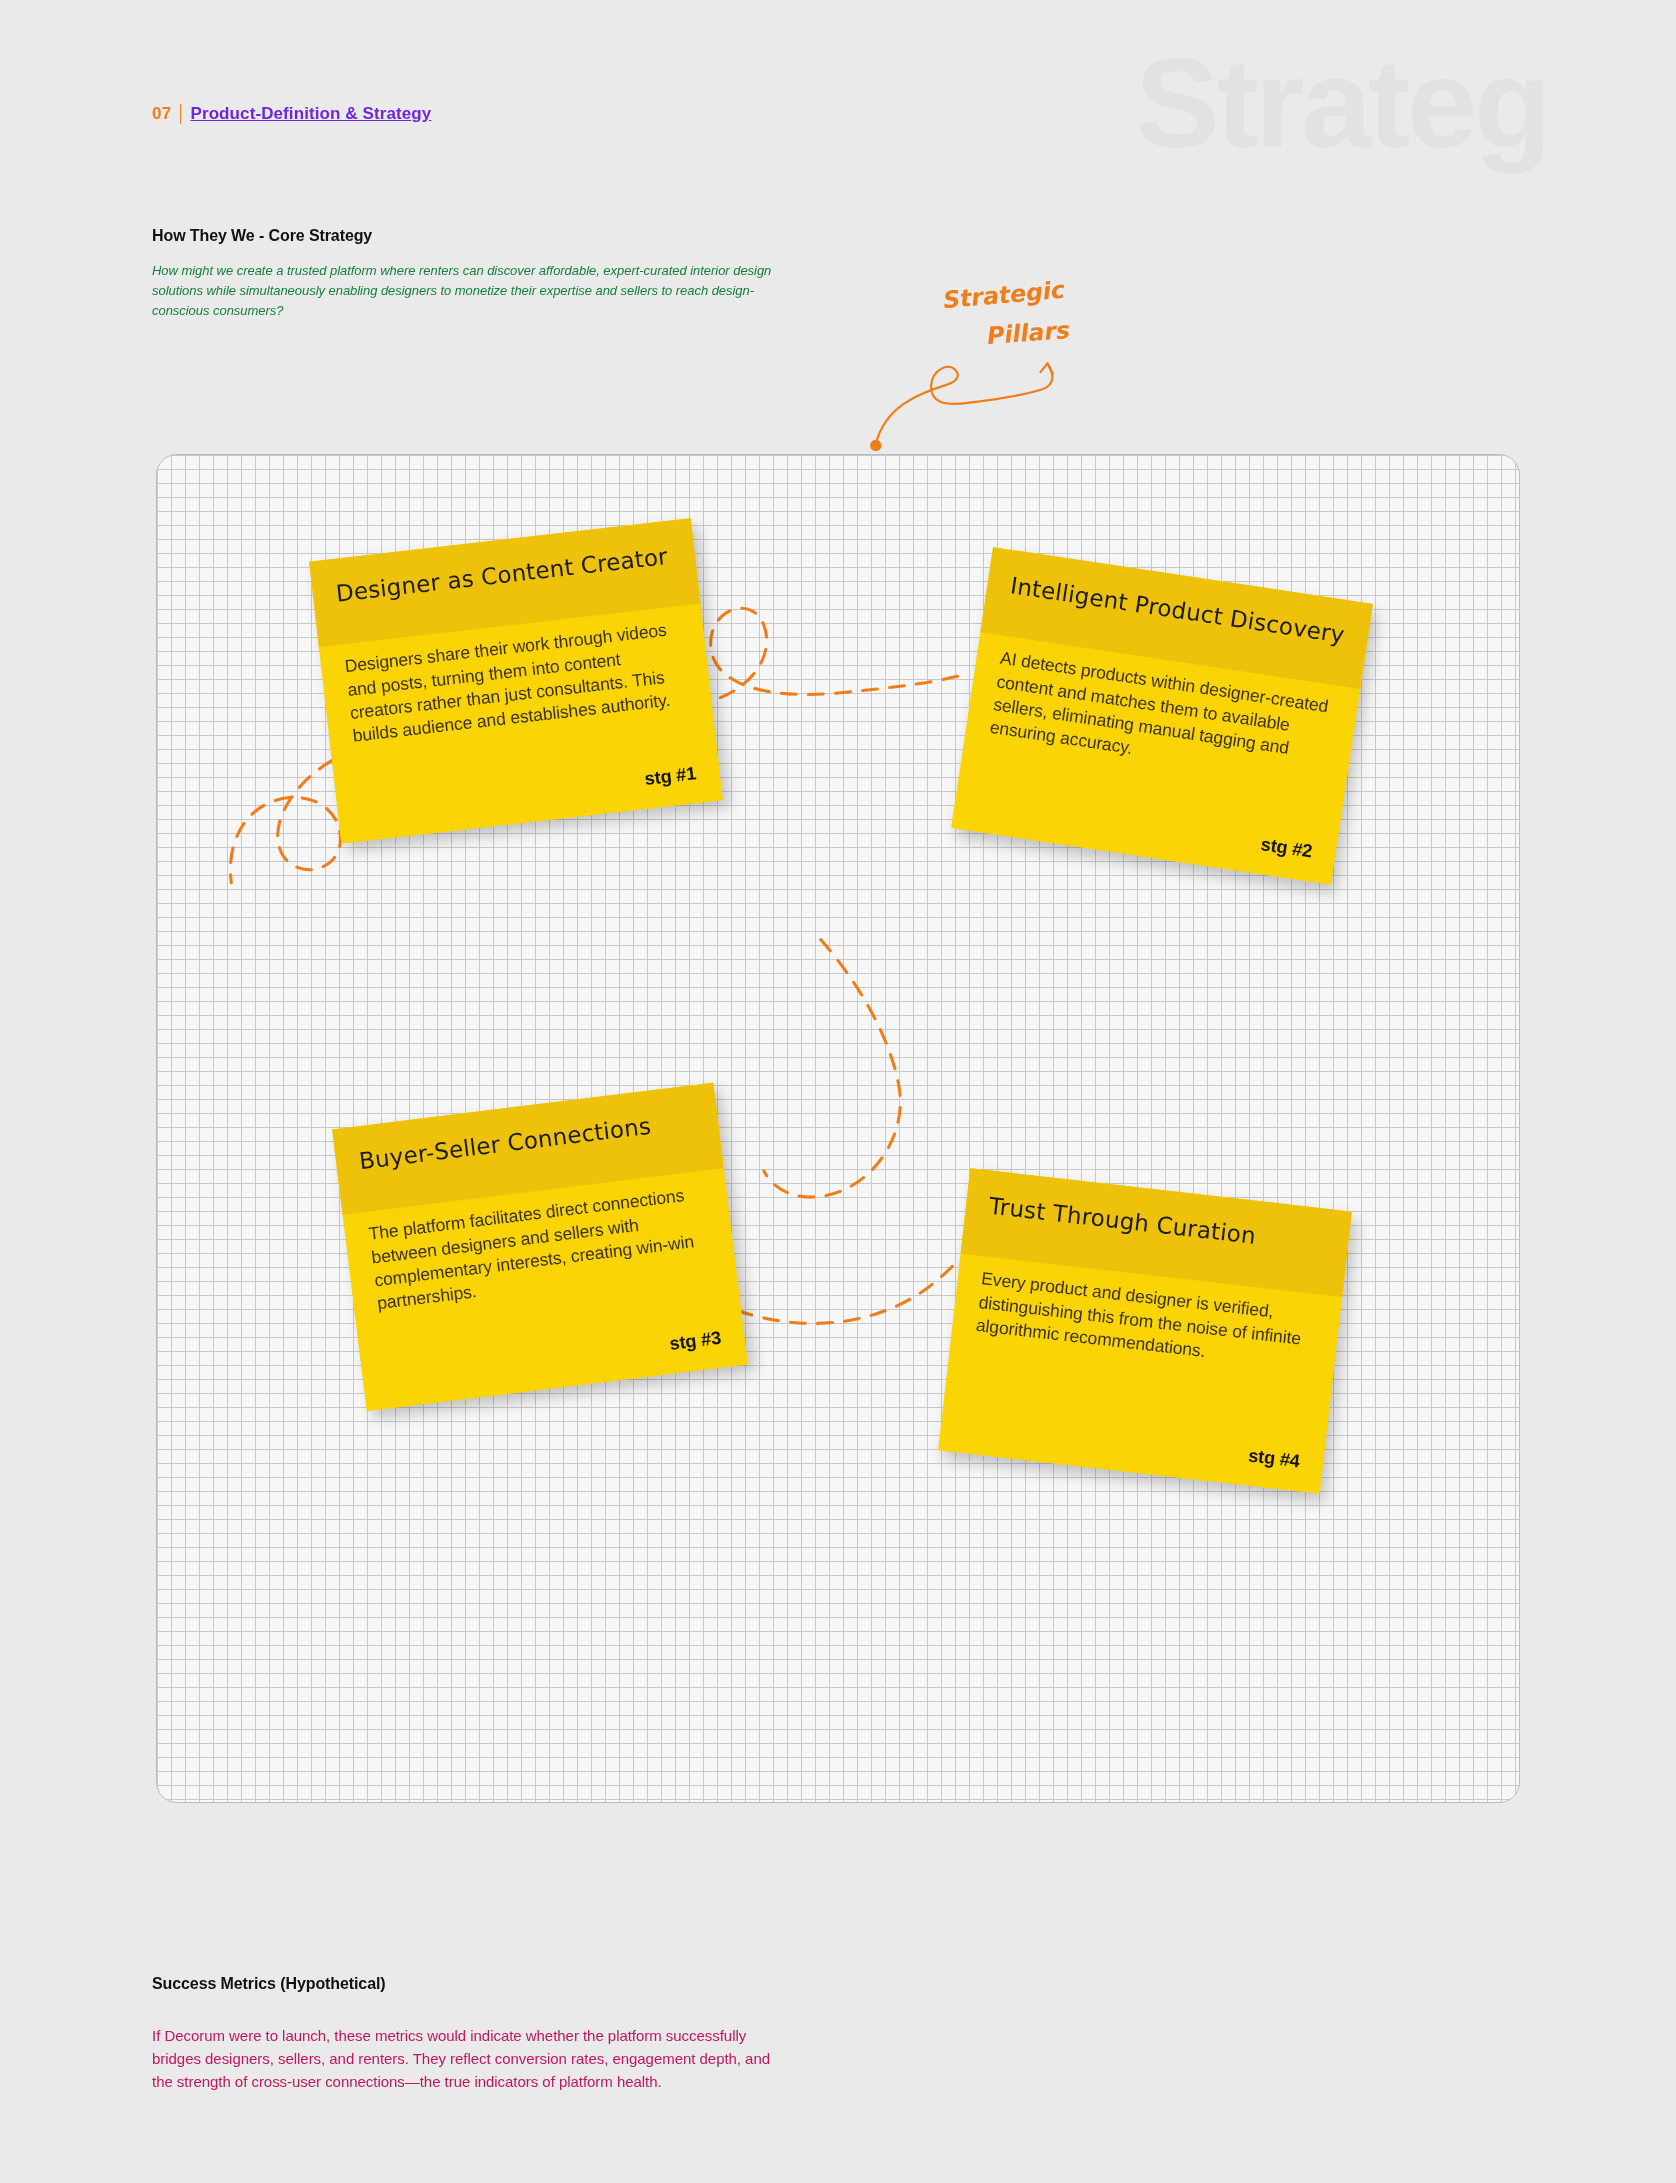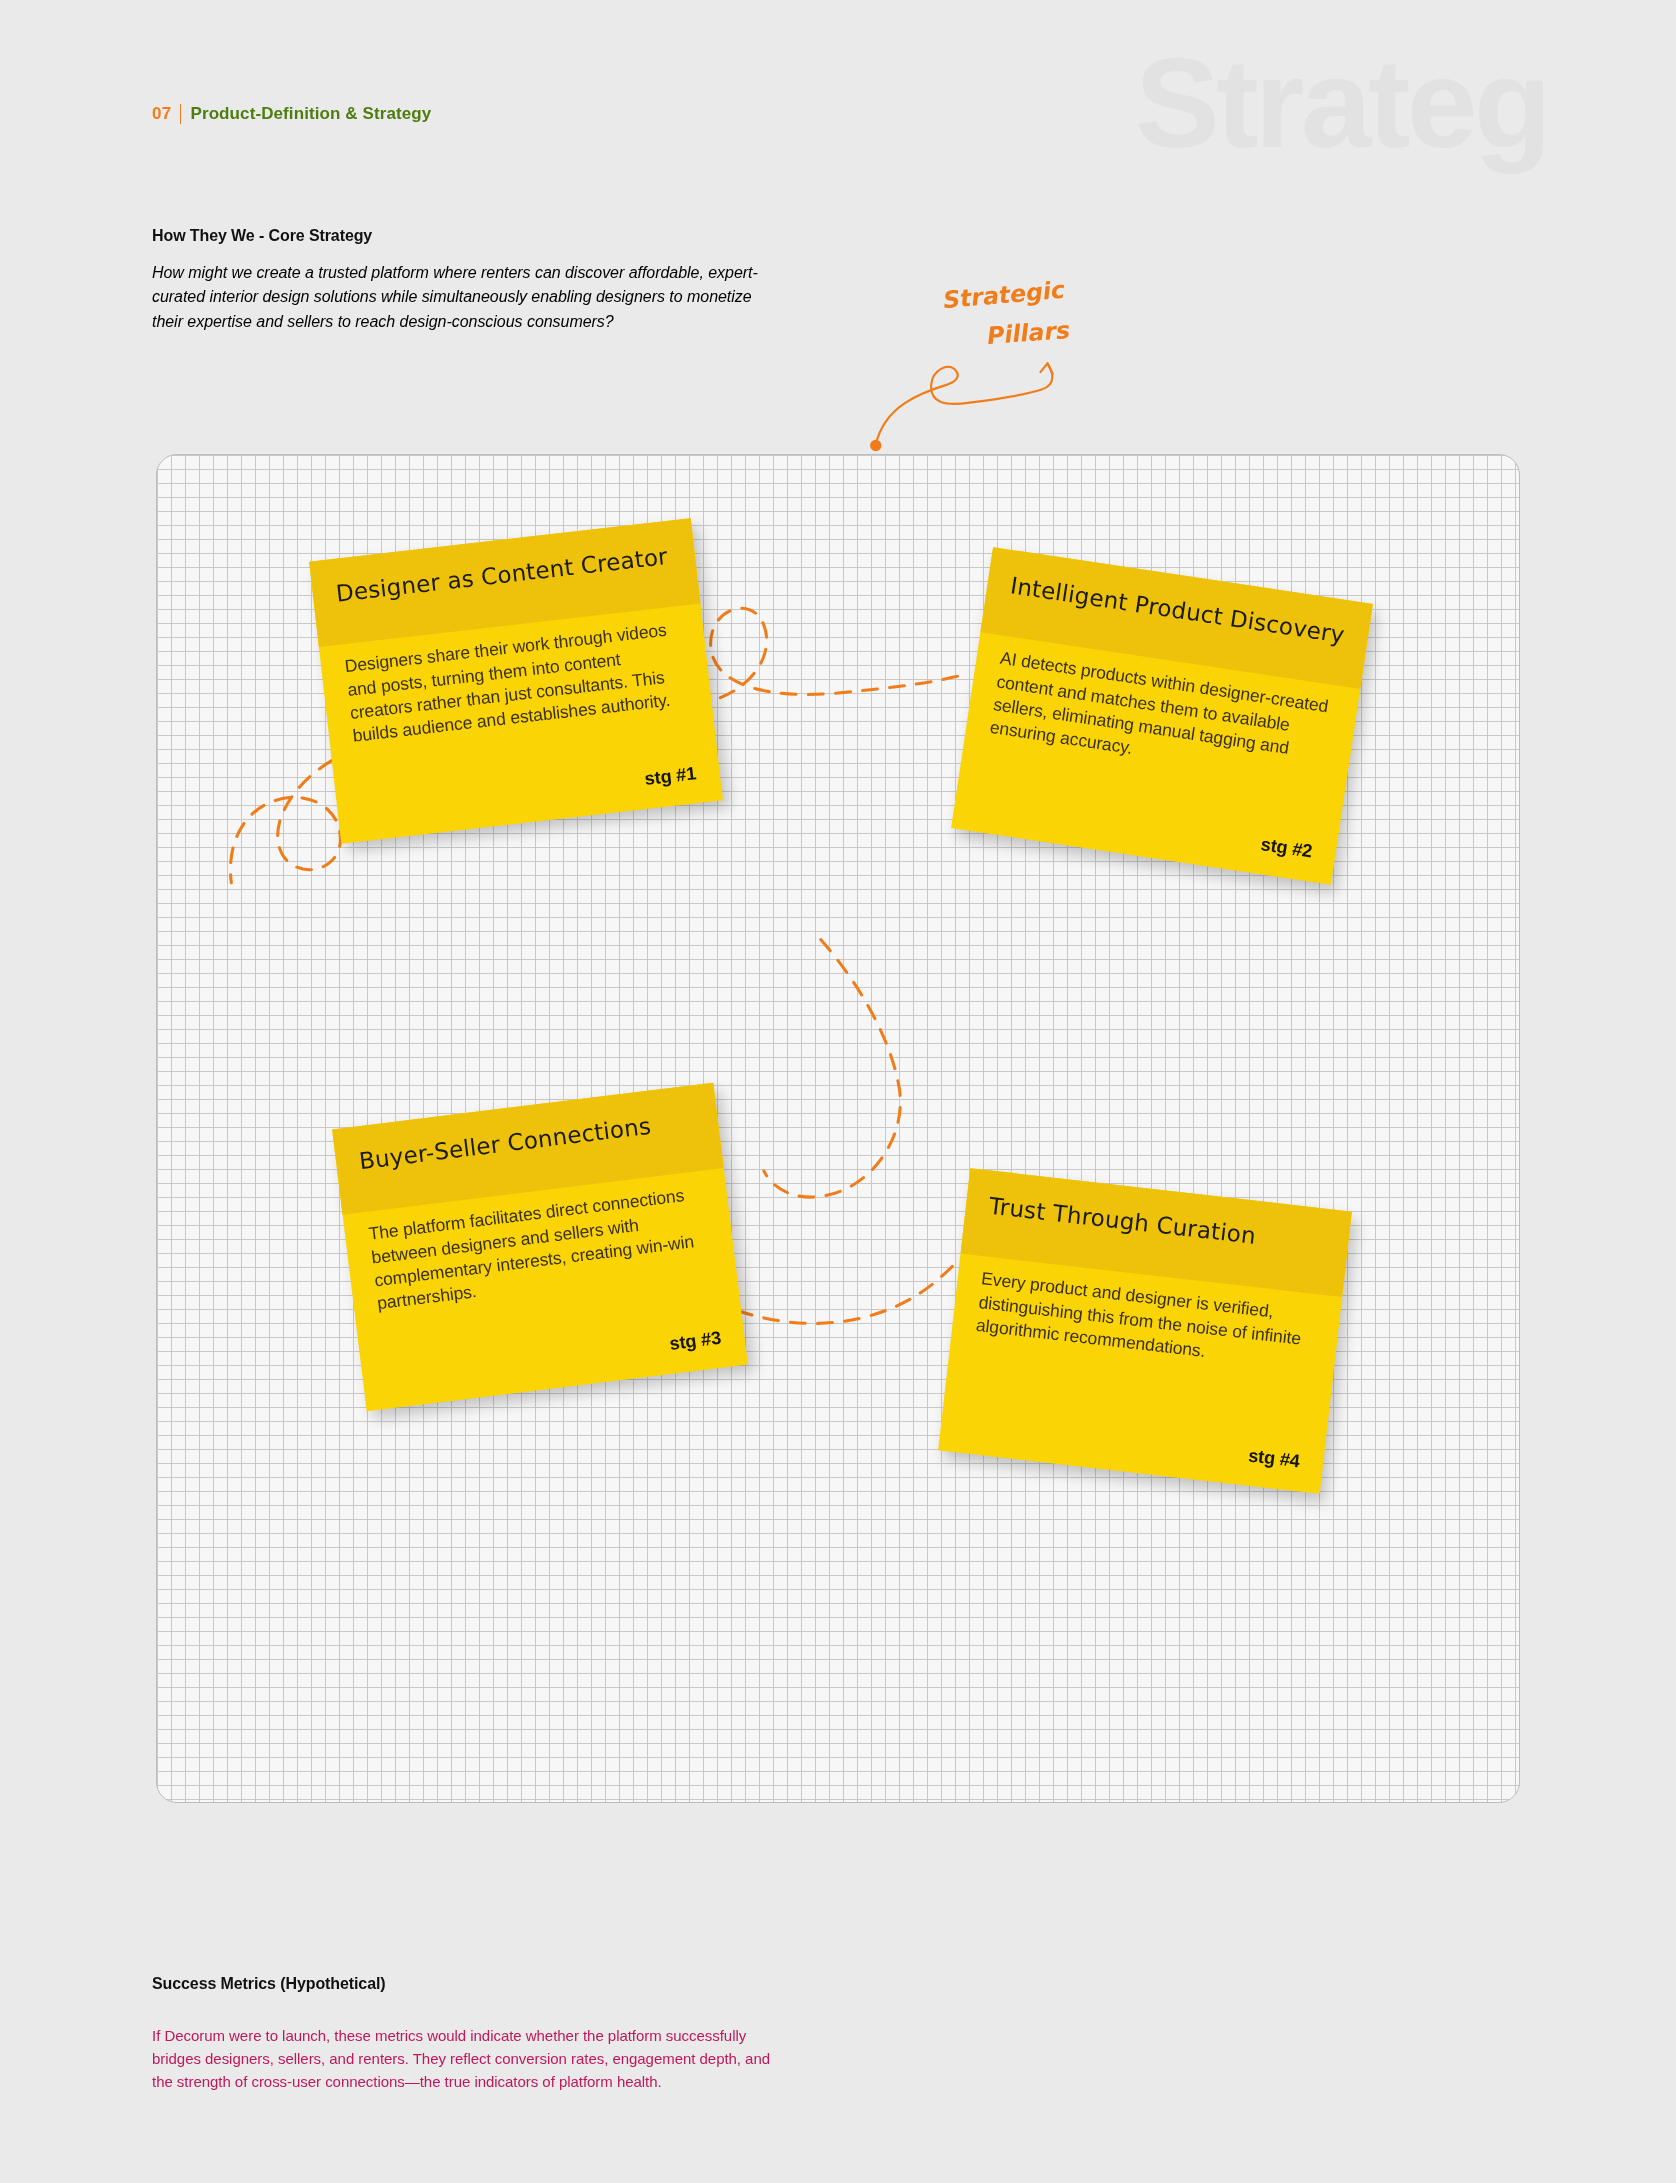--- a/index.html
+++ b/index.html
@@ -37,39 +37,40 @@
     font-size: 17px;
     font-weight: 700;
     letter-spacing: 0.2px;
   }
   .header .divider {
     width: 0.9px; height: 20px;
     background: #f07d1a;
     margin: 0 9.6px 0 8.7px;
   }
   .header .title {
-    color: #4d7c0f;
+    color: #6d28d9;
     font-size: 17px;
     font-weight: 700;
     letter-spacing: 0.1px;
+    text-decoration: underline;
   }
 
   
   .intro { position: absolute; top: 227px; left: 152px; width: 620px; }
   .intro h2 {
     font-size: 16px;
     font-weight: 700;
     color: #111;
     letter-spacing: -0.1px;
     margin-bottom: 16px;
   }
   .intro p {
-    font-size: 16px;
+    font-size: 13px;
     font-style: italic;
-    color: #000000;
+    color: #15803d;
     line-height: 1.52;
     letter-spacing: -0.04px;
   }
 
   
   .annotation {
     position: absolute;
     top: 262px; left: 843px;
     width: 332px; height: 201px;
   }

